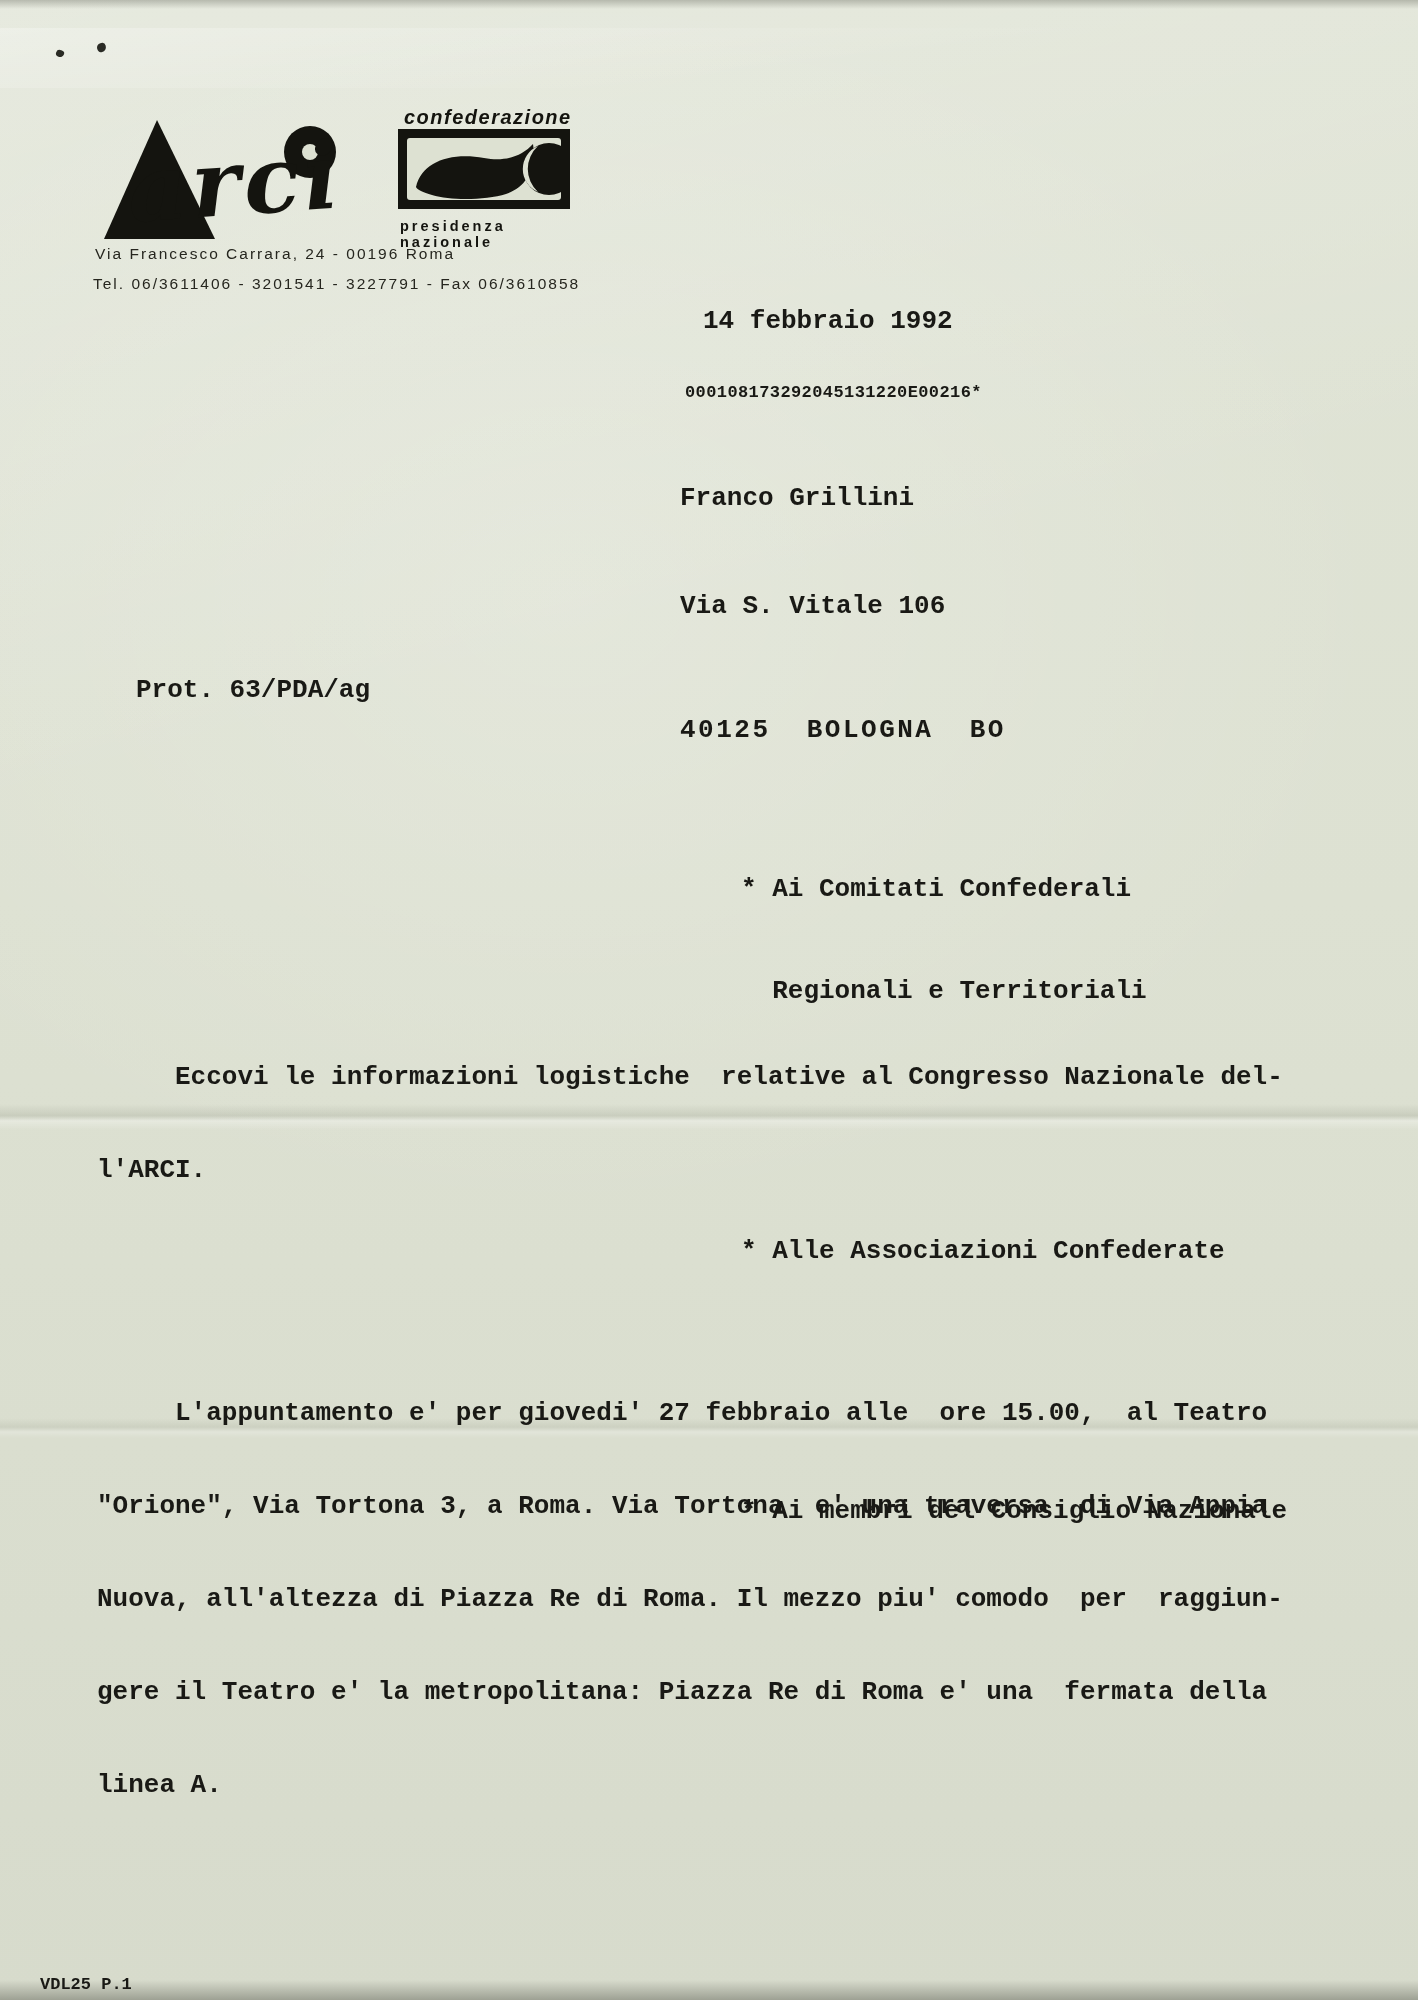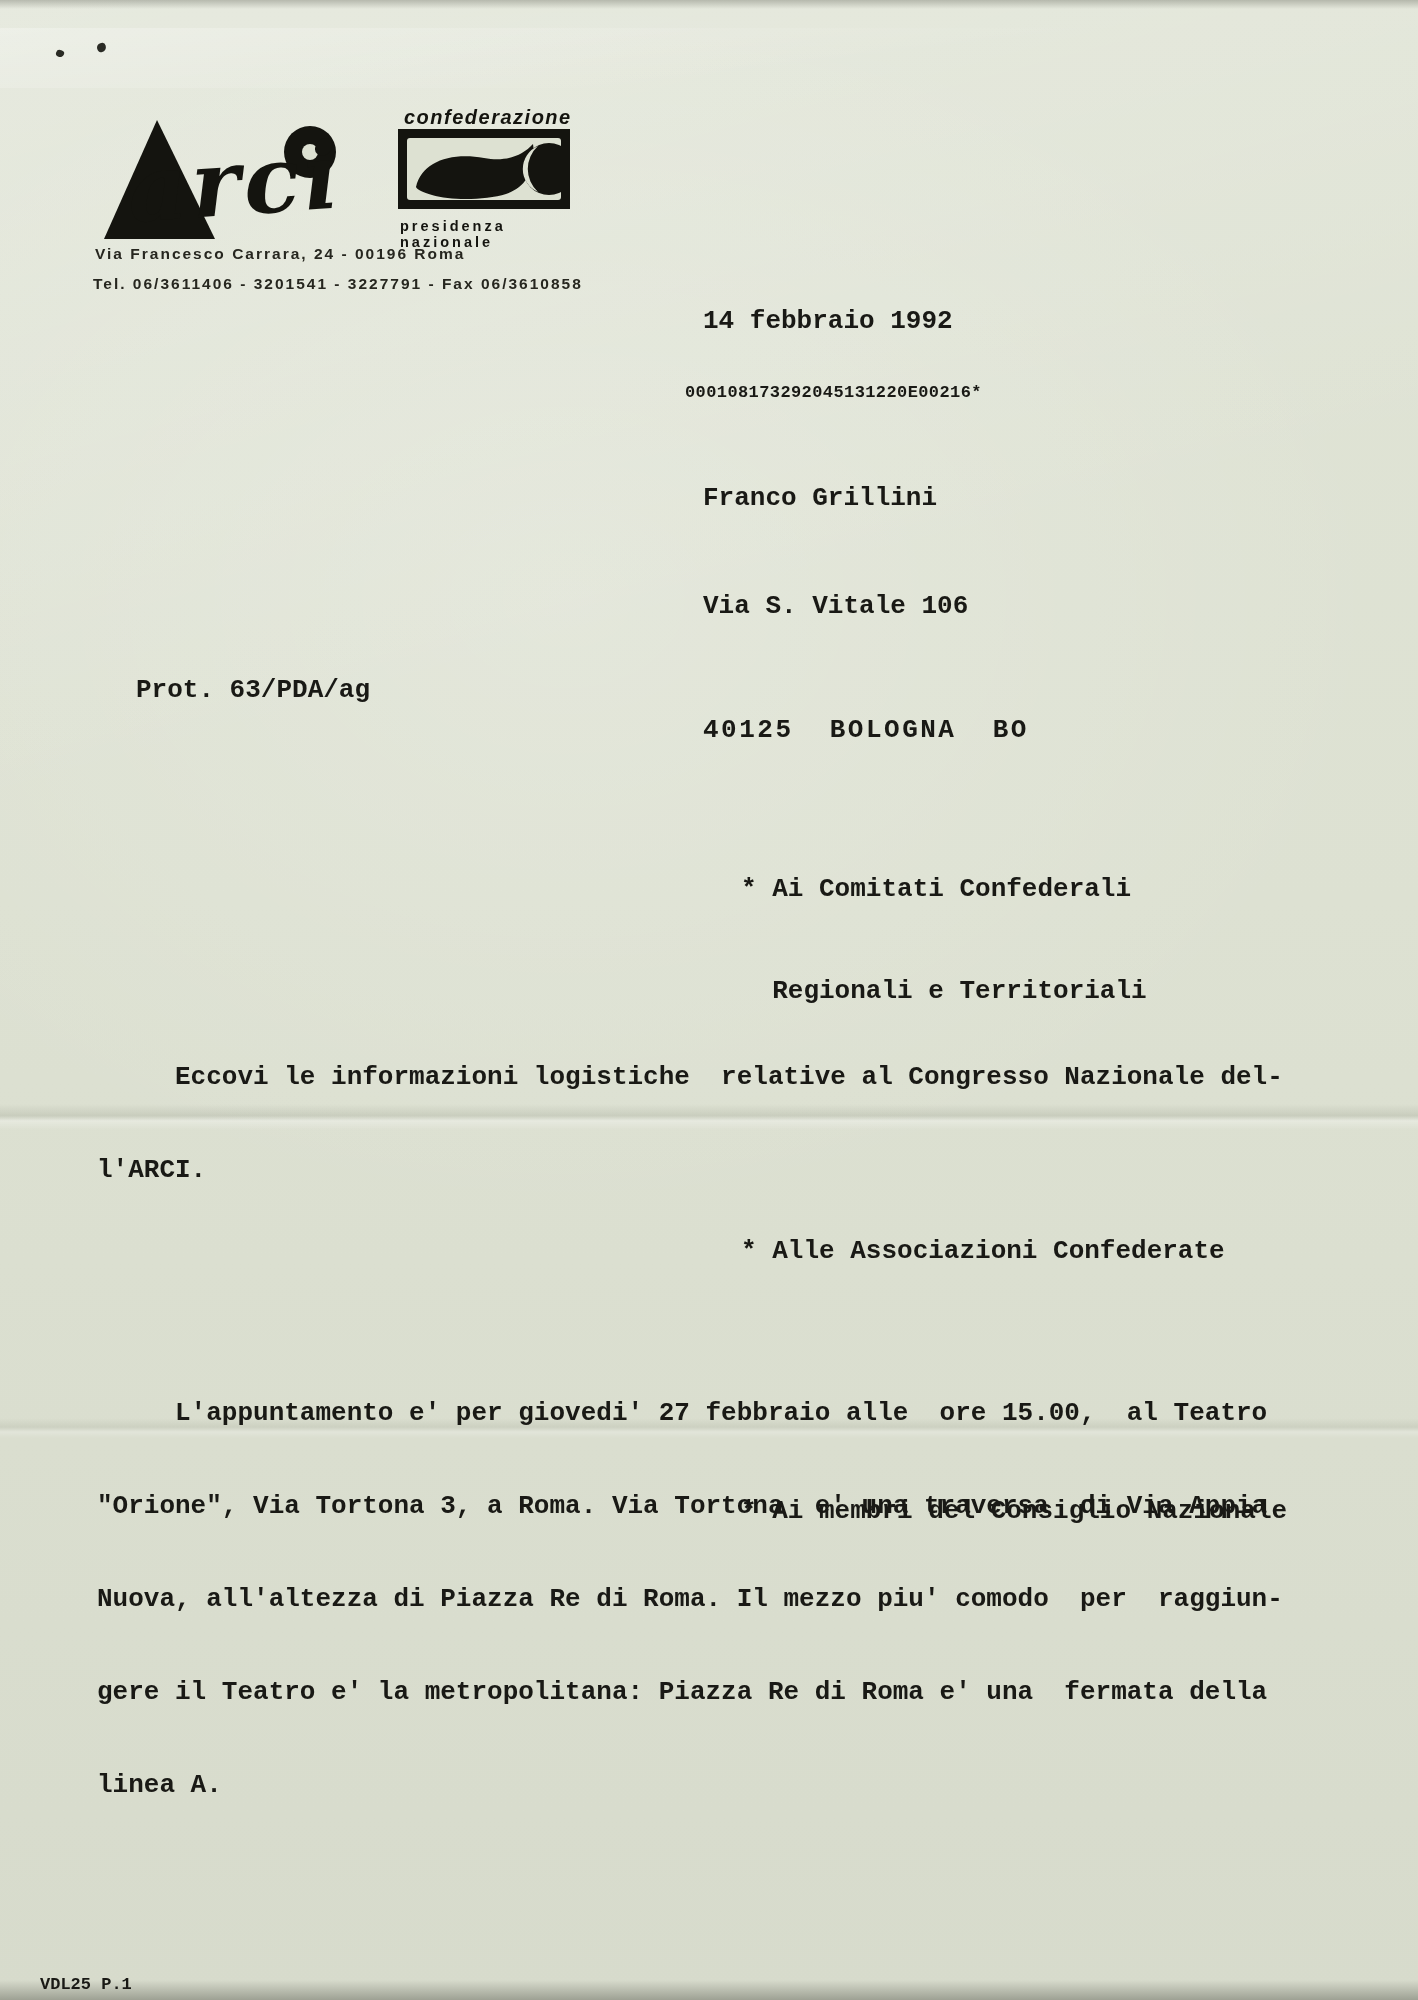--- a/index.html
+++ b/index.html
@@ -35,31 +35,31 @@
   
   .arci-logo   { position:absolute; left:88px; top:92px; }
   .confed      { position:absolute; left:398px; top:106px; width:200px; }
   .confed-title{ font-family:"Liberation Sans","DejaVu Sans",sans-serif;
                  font-style:italic; font-weight:bold; font-size:20px;
                  letter-spacing:1.5px; color:#14140f; padding-left:6px; }
   .confed-sub  { font-family:"Liberation Sans","DejaVu Sans",sans-serif;
                  font-weight:bold; font-size:14.5px; letter-spacing:3px;
                  color:#14140f; margin-top:4px; padding-left:2px; }
   .lh-line     { position:absolute; font-family:"Liberation Sans","DejaVu Sans",sans-serif;
-                 font-weight:bold; font-size:15.5px; letter-spacing:2px; color:#26261f;
+                 font-weight:normal; font-size:15.5px; letter-spacing:2px; color:#26261f;
                  white-space:pre; }
   .lh-address  { left:95px; top:245px; }
   .lh-phone    { left:93px; top:275px; }
 
   
   .tw { font-family:"Liberation Mono","DejaVu Sans Mono",monospace;
         font-weight:bold; color:#191915; white-space:pre; }
   .date-line  { position:absolute; left:703px; top:306px;  font-size:26px; }
   .ref-code   { position:absolute; left:685px; top:340px;  font-size:17px; letter-spacing:0.4px;margin-top:43px; }
-  .recipient  { position:absolute; left:703px; top:408px;  font-size:26px; line-height:36px; }
+  .recipient  { position:absolute; left:680px; top:408px;  font-size:26px; line-height:36px; }
   .recipient .city { margin-top:16px; letter-spacing:2.5px; }
   .protocol   { position:absolute; left:136px; top:675px;  font-size:26px; }
   .addressees { position:absolute; left:716px; top:736px;  font-size:26px; line-height:34px; }
   .addressees .entry { margin-bottom:22px;margin-left:25px; }
   .letter-body{ position:absolute; left:97px;  top:938px;  font-size:26px; line-height:31px; }
   .letter-body .paragraph { margin-bottom:26px; }
   .footer-code{ position:absolute; left:40px;  top:1964px; font-size:17px;margin-top:11px; }
 </style>
 </head>
 <body>

